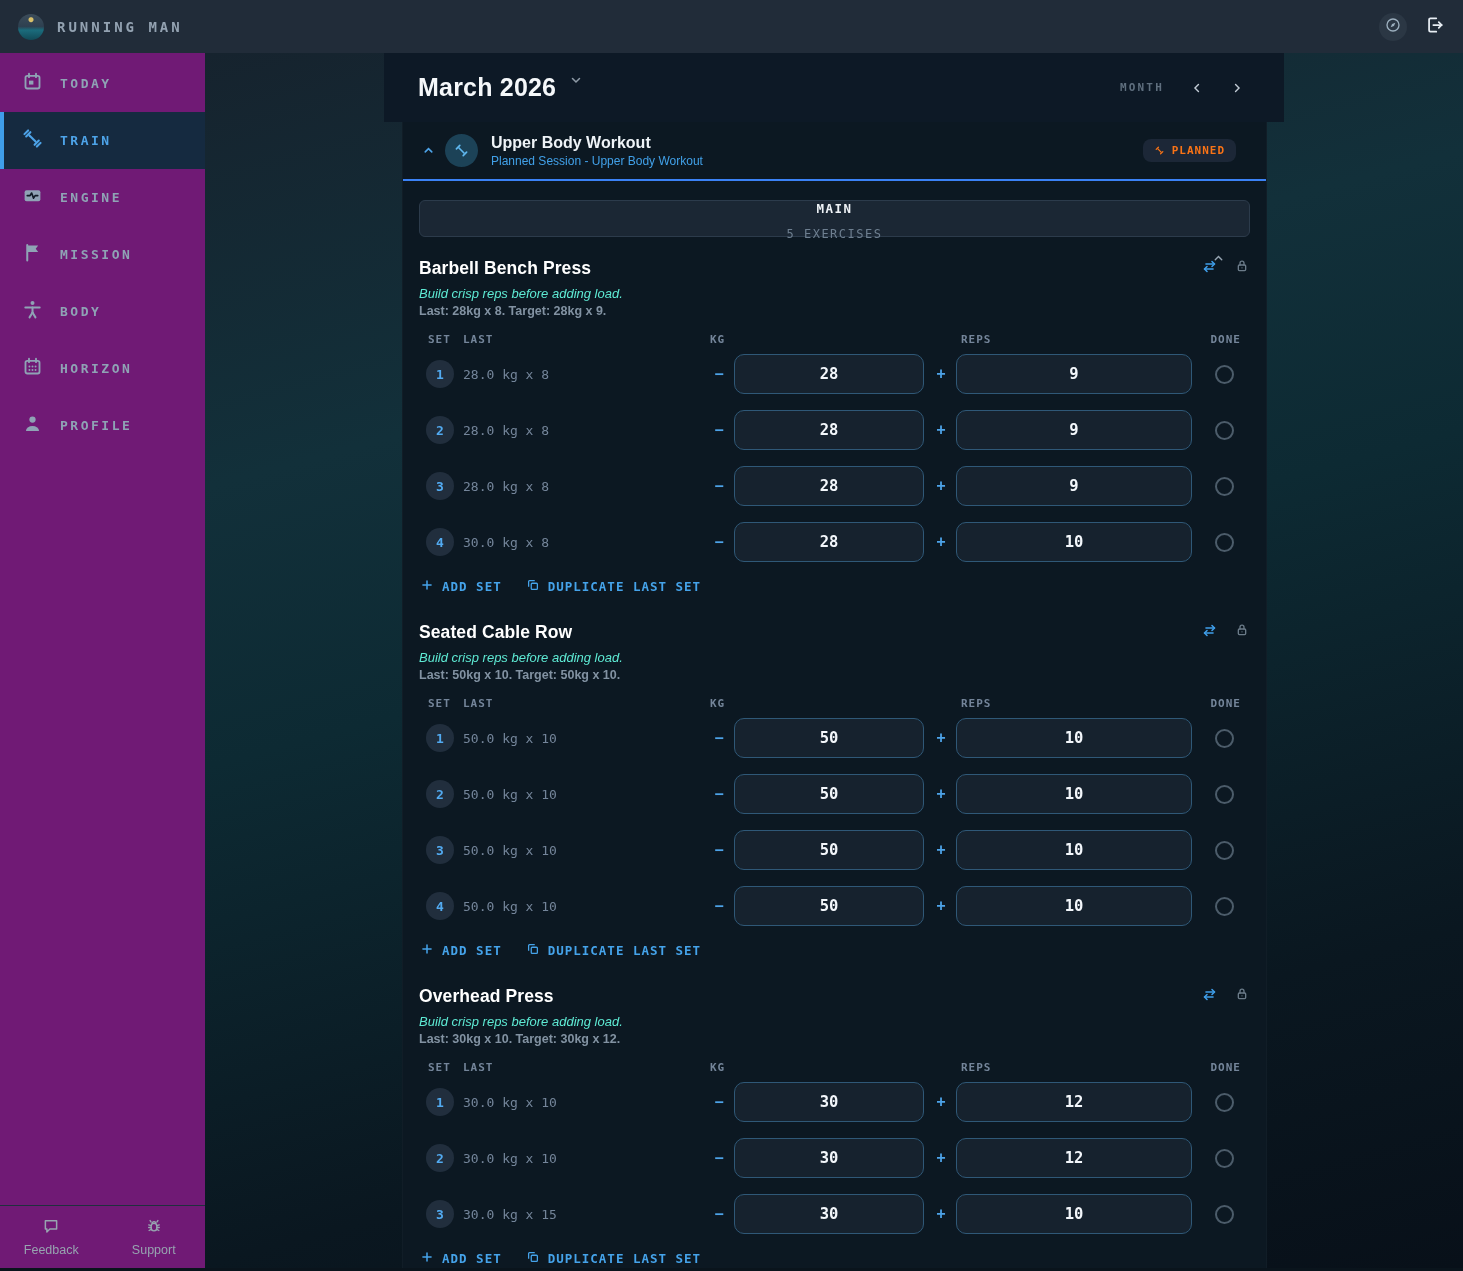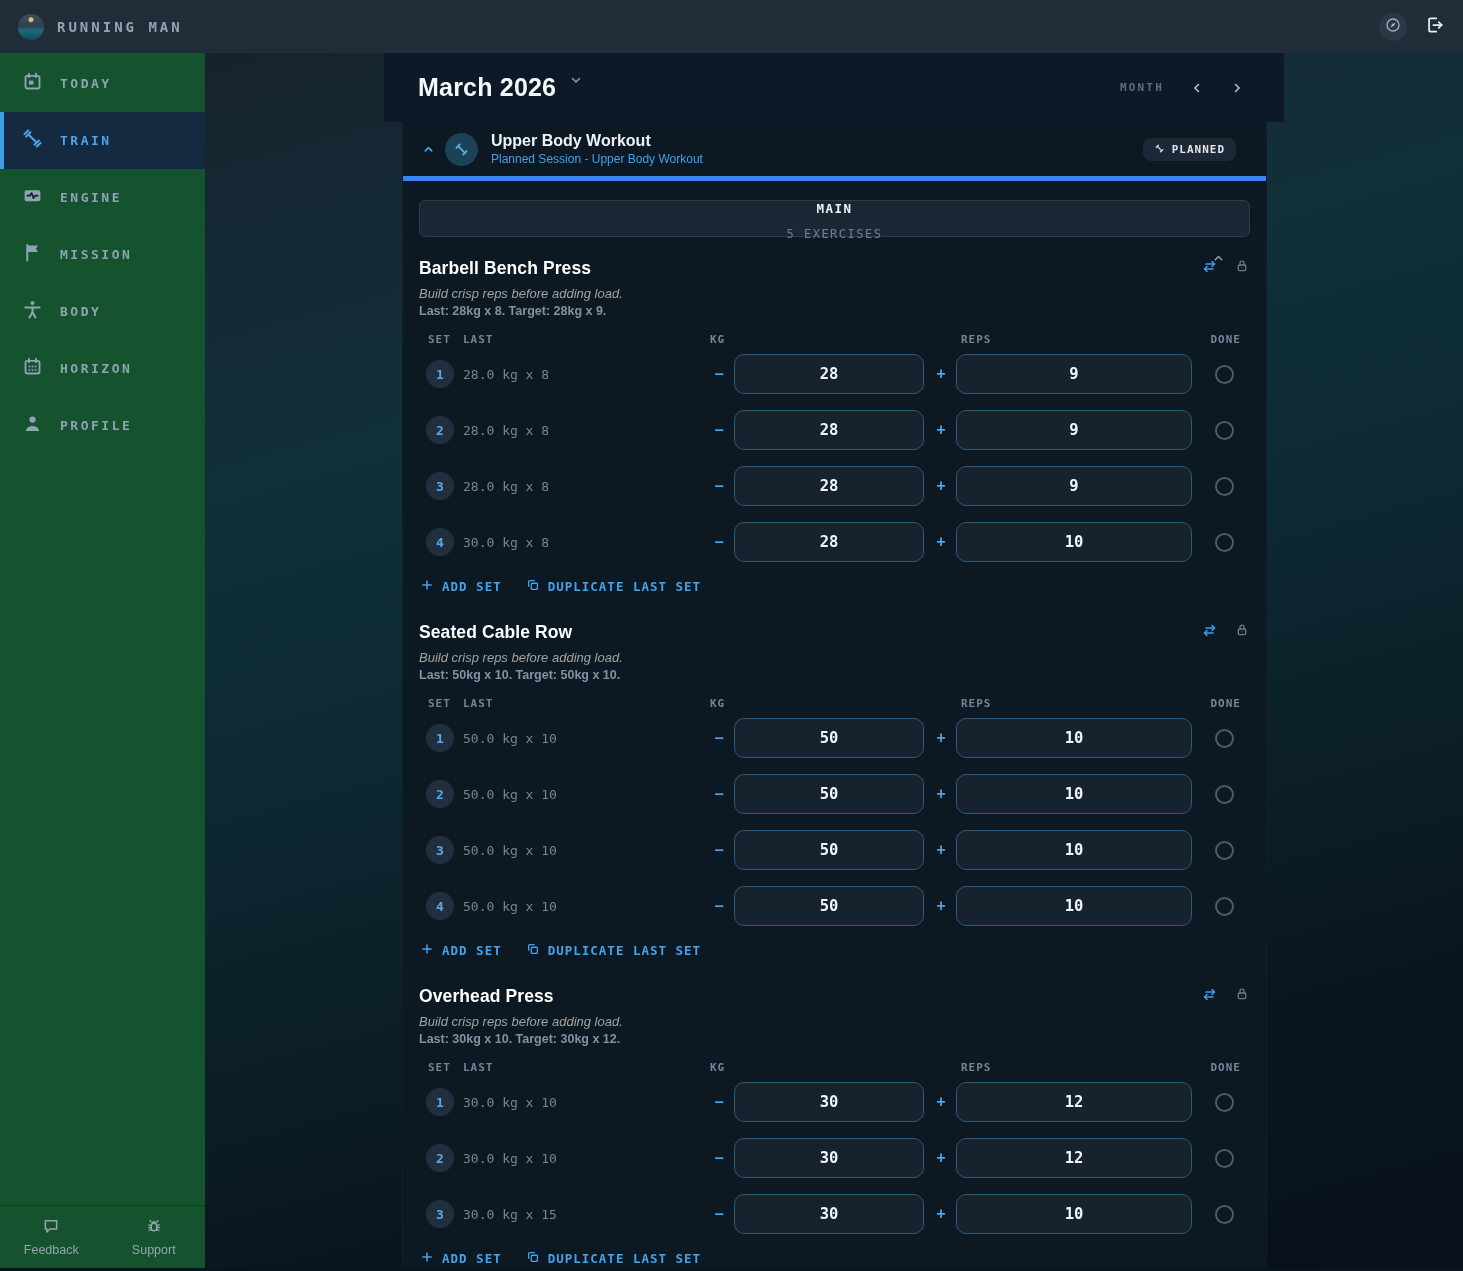--- a/index.html
+++ b/index.html
@@ -17,21 +17,21 @@
                 letter-spacing:3px; color:#93a2b1; }
   .topbar-right { margin-left:auto; display:flex; align-items:center; gap:18px; }
   .compass-btn { width:28px; height:28px; border-radius:50%; background:#2b3744;
                  display:flex; align-items:center; justify-content:center; color:#9db0bf; }
   .logout-btn { color:#e8eef4; display:flex; align-items:center; }
 
   
   .shell { display:flex; height:1215px; }
 
   
-  .sidebar { width:205px; background:#14532d; display:flex; flex-direction:column; flex:none; }
+  .sidebar { width:205px; background:#701a75; display:flex; flex-direction:column; flex:none; }
   .nav { padding-top:2px; }
   .nav-item { height:57px; display:flex; align-items:center; gap:17px; padding-left:22px;
               color:#8fa3b5; cursor:pointer; }
   .nav-item svg { width:21px; height:21px; flex:none; }
   .nav-label { font-family:"DejaVu Sans Mono", monospace; font-size:13px; font-weight:bold;
                letter-spacing:2.5px; }
   .nav-item.active { background:#152a40; color:#4da3e8; box-shadow: inset 4px 0 0 #3f9eea; }
   .sidebar-footer { margin-top:auto; border-top:1px solid #20303e; height:63px; display:flex; }
   .foot-btn { flex:1; display:flex; flex-direction:column; align-items:center; justify-content:center;
               gap:5px; color:#97a4b0; font-size:12.5px; cursor:pointer; }
@@ -50,46 +50,46 @@
   .cal-chevron { color:#8e9aa6; display:flex; }
   .cal-right { margin-left:auto; display:flex; align-items:center; gap:26px; }
   .view-label { font-family:"DejaVu Sans Mono", monospace; font-size:11px; font-weight:bold;
                 letter-spacing:2.2px; color:#5f6f7e; }
   .nav-chev { color:#c2ccd6; display:flex; cursor:pointer; }
 
   .panel { flex:1; margin:0 17px 0 18px; background:#0c1822;
            border-left:1px solid rgba(255,255,255,.025); border-right:1px solid rgba(255,255,255,.025);
            display:flex; flex-direction:column; overflow:hidden; }
   .session-row { height:59px; flex:none; display:flex; align-items:center;
-                 padding:0 30px 0 19px; border-bottom:5px solid #3b82f6; }
+                 padding:0 30px 0 19px; border-bottom:2px solid #3b82f6; }
   .collapse-chev { color:#4da3e8; display:flex; cursor:pointer; }
   .session-icon { width:33px; height:33px; border-radius:50%; background:#1c4257; margin-left:10px;
                   display:flex; align-items:center; justify-content:center; color:#5fb7ee; flex:none; }
   .session-text { margin-left:13px; }
   .session-title { font-size:16px; font-weight:600; color:#eef3f7; }
   .session-sub { font-size:12px; color:#41a0e8; margin-top:2px; }
   .status-badge { margin-left:auto; background:#1c2737; border-radius:8px; height:23px;
-                  display:flex; align-items:center; gap:7px; padding:0 11px; color:#e5e5e5;text-align:center; }
+                  display:flex; align-items:center; gap:7px; padding:0 11px; color:#f97316;text-align:center; }
   .status-badge .mono { font-size:11px; font-weight:bold; letter-spacing:1px; }
 
   .panel-body { padding:19px 16px 0 16px; }
 
   .group-bar { height:37px; background:#1b2734; border:1px solid #2c3b4b; border-radius:6px;
                display:flex; align-items:center; gap:11px; padding:0 24px; margin-bottom:20px; cursor:pointer;flex-direction:column; }
   .group-name { font-size:12.5px; font-weight:bold; color:#eef2f6; letter-spacing:1.5px; }
   .group-count { font-size:12px; color:#6e7f90; letter-spacing:1.5px; }
   .group-chev { margin-left:auto; color:#97a5b2; display:flex; }
 
   
   .ex-head { height:22px; display:flex; align-items:center; margin-bottom:7px; }
   .ex-name { font-size:17.5px; font-weight:700; color:#ffffff; letter-spacing:.1px; }
   .ex-icons { margin-left:auto; display:flex; align-items:center; gap:16px; }
   .icon-btn { display:flex; cursor:pointer; }
   .swap-btn { color:#3f9eea; } .lock-btn { color:#6b7b89; }
-  .ex-note { height:16px; font-size:13px; font-style:italic; color:#a3a3a3; margin-bottom:2px; }
+  .ex-note { height:16px; font-size:13px; font-style:italic; color:#5eead4; margin-bottom:2px; }
   .ex-hist { height:16px; font-size:12.5px; font-weight:600; color:#8292a2; margin-bottom:12px; }
 
   .cols { display:flex; align-items:center; height:14px; margin-bottom:8px;
           font-family:"DejaVu Sans Mono", monospace; font-size:11px; font-weight:bold;
           letter-spacing:1px; color:#74859a; }
   .h-set { width:42px; padding-left:9px; } .h-last { flex:1; padding-left:2px; }
   .h-kg { width:246px; padding-left:1px; } .h-reps { width:236px; margin-left:1px; padding-left:5px; }
   .h-done { width:58px; text-align:right; padding-right:9px; }
 
   .set-row { display:flex; align-items:center; margin-bottom:16px; }

